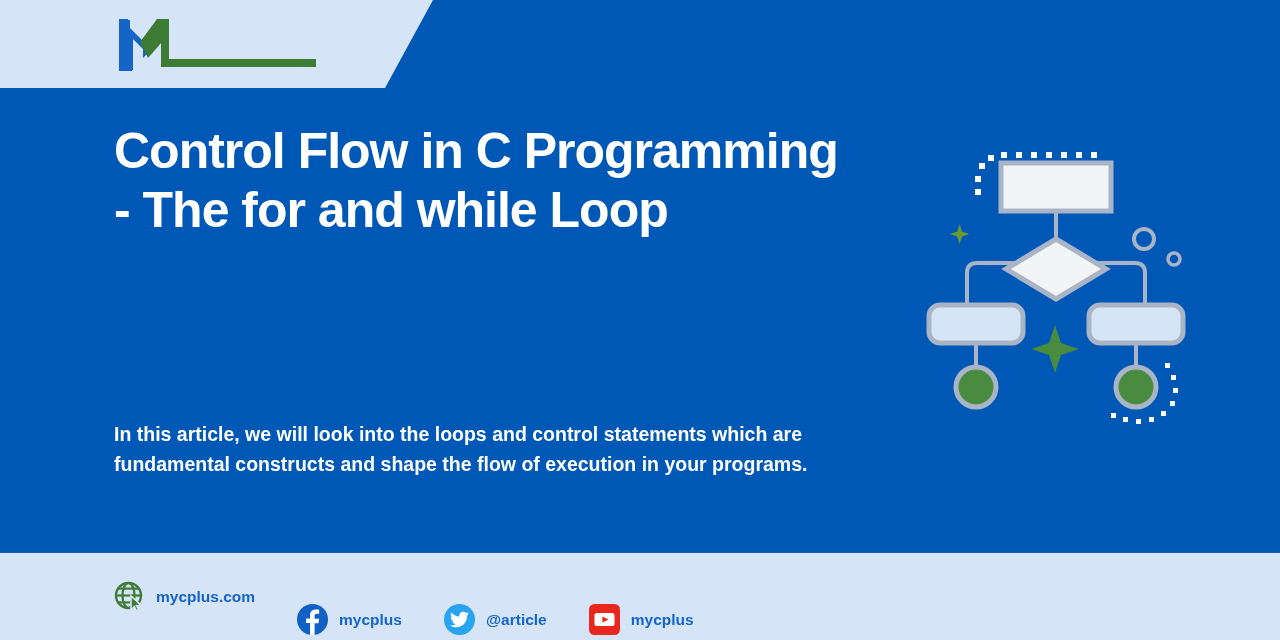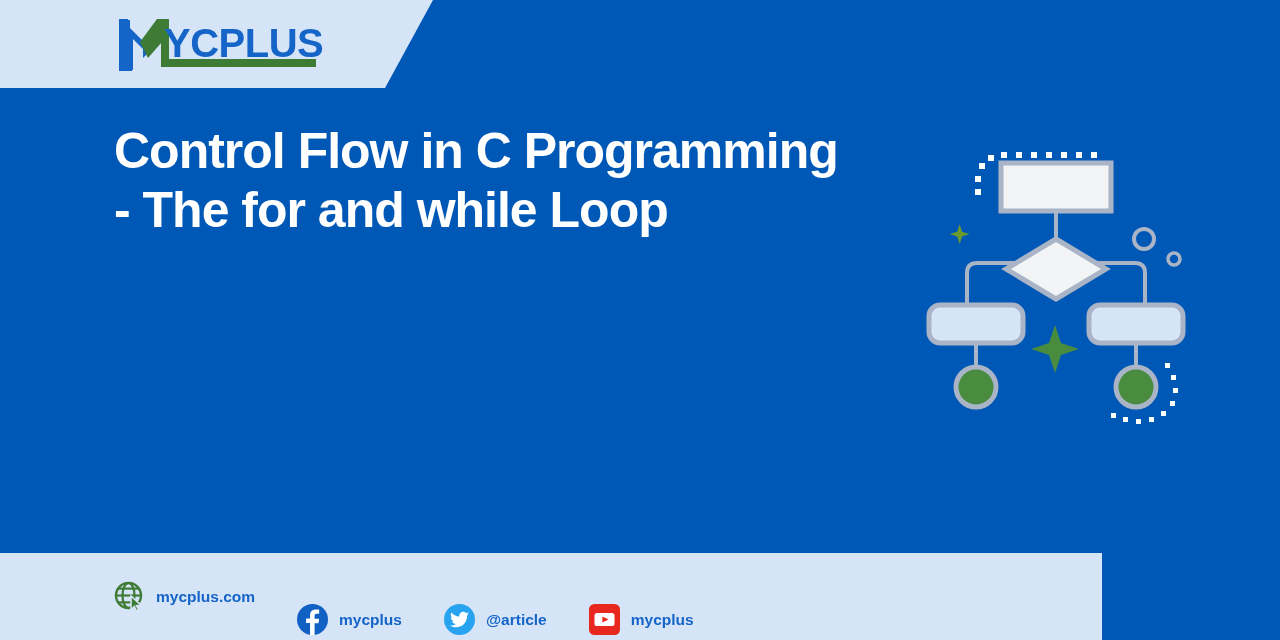--- a/index.html
+++ b/index.html
@@ -80,21 +80,21 @@
     width: 300px;
     height: 300px;
   }
   .illustration svg { display: block; }
 
   
   .footer {
     position: absolute;
     left: 0;
     top: 553px;
-    width: 1102px;
+    width: 1280px;
     height: 87px;
     background: #D6E4F8;
     text-decoration: underline;
   }
   .footer-inner {
     position: absolute;
     left: 114px;
     top: 0;
     height: 87px;
     display: flex;
@@ -132,25 +132,25 @@
     <svg width="205" height="62" viewBox="0 0 205 62">
 
       <path d="M4 6 L4 56 L17 56 L17 22 L31 36 L40 27 L40 14 L27 27 L14 14 L14 6 Z" fill="#1565C8"></path>
       <path d="M3 5 L3 57 L16 57 L16 24 L30 38 L38 30 L38 15 L25 28 L12 15 L12 5 Z" fill="#1565C8"></path>
 
       <path d="M27 28 L35 36 L27 44 Z" fill="#1565C8"></path>
 
       <path d="M41 5 L53 5 L53 45 L200 45 L200 53 L45 53 L45 17 L41 21 Z" fill="#3E7B35"></path>
       <path d="M24 28 L41 5 L53 5 L53 20 L32 44 Z" fill="#3E7B35"></path>
     </svg>
-    <div class="logo-text">YCPLUS</div>
   </div>
 
   <div class="title">Control Flow in C Programming - The for and while Loop</div>
 
+  <div class="subtitle">In this article, we will look into the loops and control statements which are fundamental constructs and shape the flow of execution in your programs.</div>
 
   <div class="illustration">
     <svg width="300" height="300" viewBox="0 0 300 300">
 
       <g fill="none" stroke="#A9B4C6" stroke-width="4">
 
         <path d="M141 78 L141 110"></path>
 
         <path d="M103 128 L62 128 Q52 128 52 138 L52 172"></path>
 

